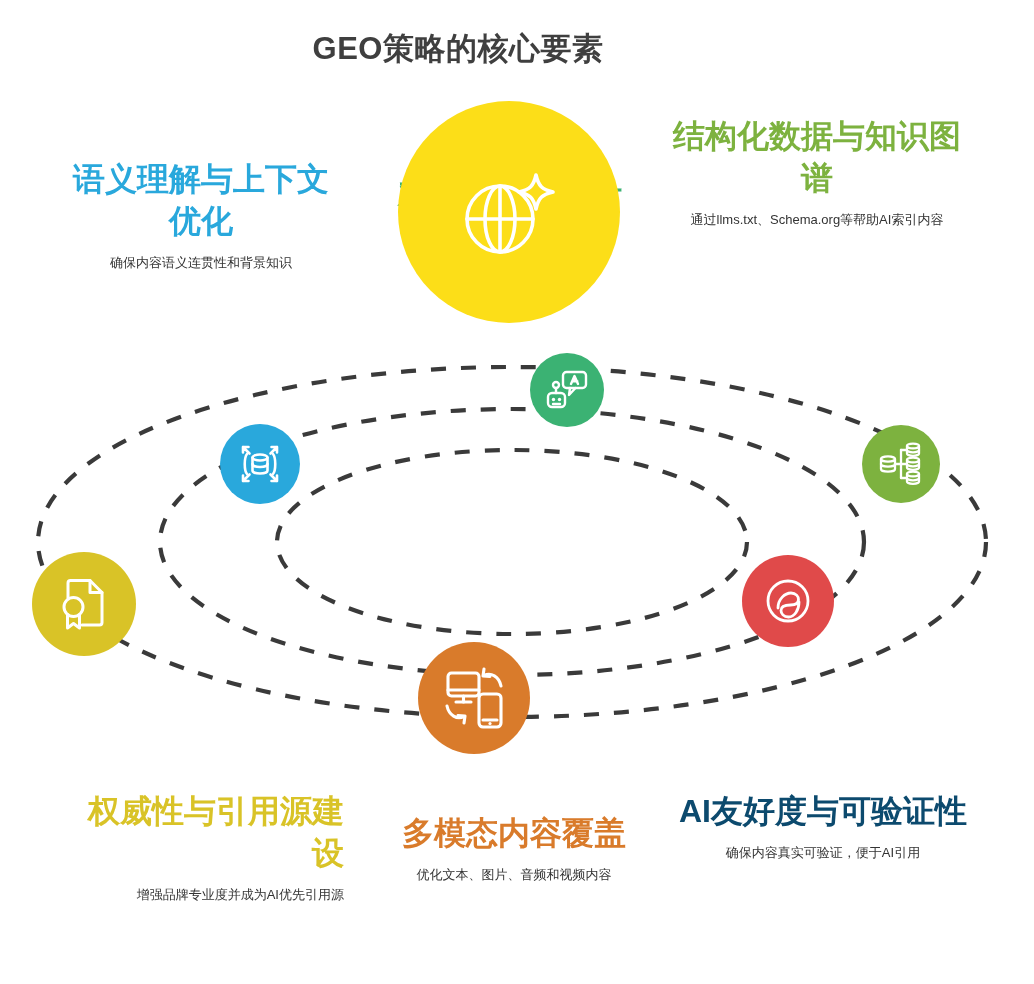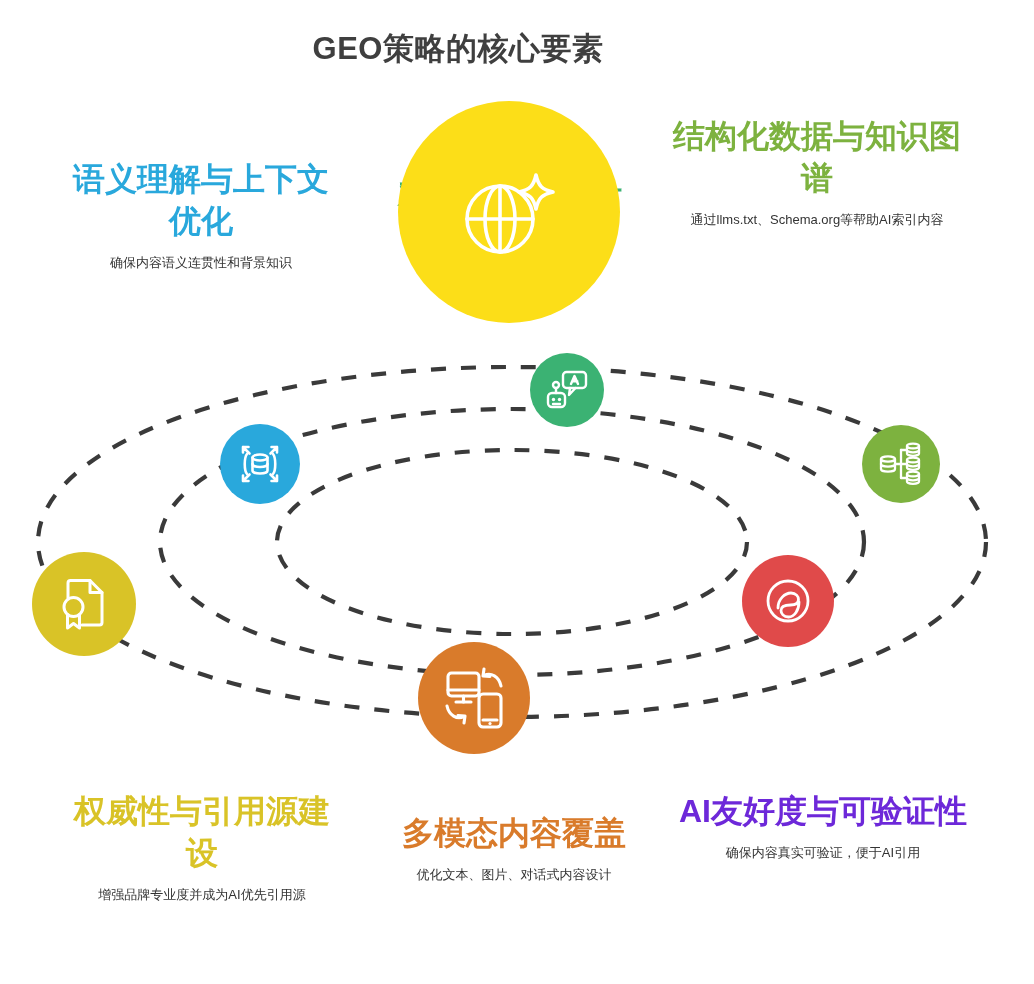--- a/index.html
+++ b/index.html
@@ -44,21 +44,21 @@
   }
   .callout .c-desc {
     font-size: 13px;
     color: #333333;
     line-height: 1.42;
   }
   
   #callout-semantic      { left: 58px;  top: 158px; width: 286px; }
   #callout-conversational{ left: 360px; top: 173px; width: 300px; }
   #callout-structured    { left: 672px; top: 115px; width: 290px; }
-  #callout-authority     { left: 60px;  top: 790px; width: 284px; }
+  #callout-authority     { left: 60px;  top: 790px; width: 284px; text-align: right; }
   #callout-multimodal    { left: 368px; top: 812px; width: 292px; }
   #callout-aifriendly    { left: 678px; top: 790px; width: 290px; }
 
   
   #orbit-stage {
     position: absolute;
     left: 0;
     top: 330px;
     width: 1034px;
     height: 450px;
@@ -239,21 +239,21 @@
     <div class="c-desc">通过llms.txt、Schema.org等帮助AI索引内容</div>
   </div>
 
   <div class="callout" id="callout-authority">
     <div class="c-title" style="color:#D9C327">权威性与引用源建设</div>
     <div class="c-desc">增强品牌专业度并成为AI优先引用源</div>
   </div>
 
   <div class="callout" id="callout-multimodal">
     <div class="c-title" style="color:#D97B2B">多模态内容覆盖</div>
-    <div class="c-desc">优化文本、图片、对话式内容设计</div>
+    <div class="c-desc">优化文本、图片、音频和视频内容</div>
   </div>
 
   <div class="callout" id="callout-aifriendly">
-    <div class="c-title" style="color:#6d28d9">AI友好度与可验证性</div>
+    <div class="c-title" style="color:#0c4a6e">AI友好度与可验证性</div>
     <div class="c-desc">确保内容真实可验证，便于AI引用</div>
   </div>
 
 </div>
 
 </body></html>

